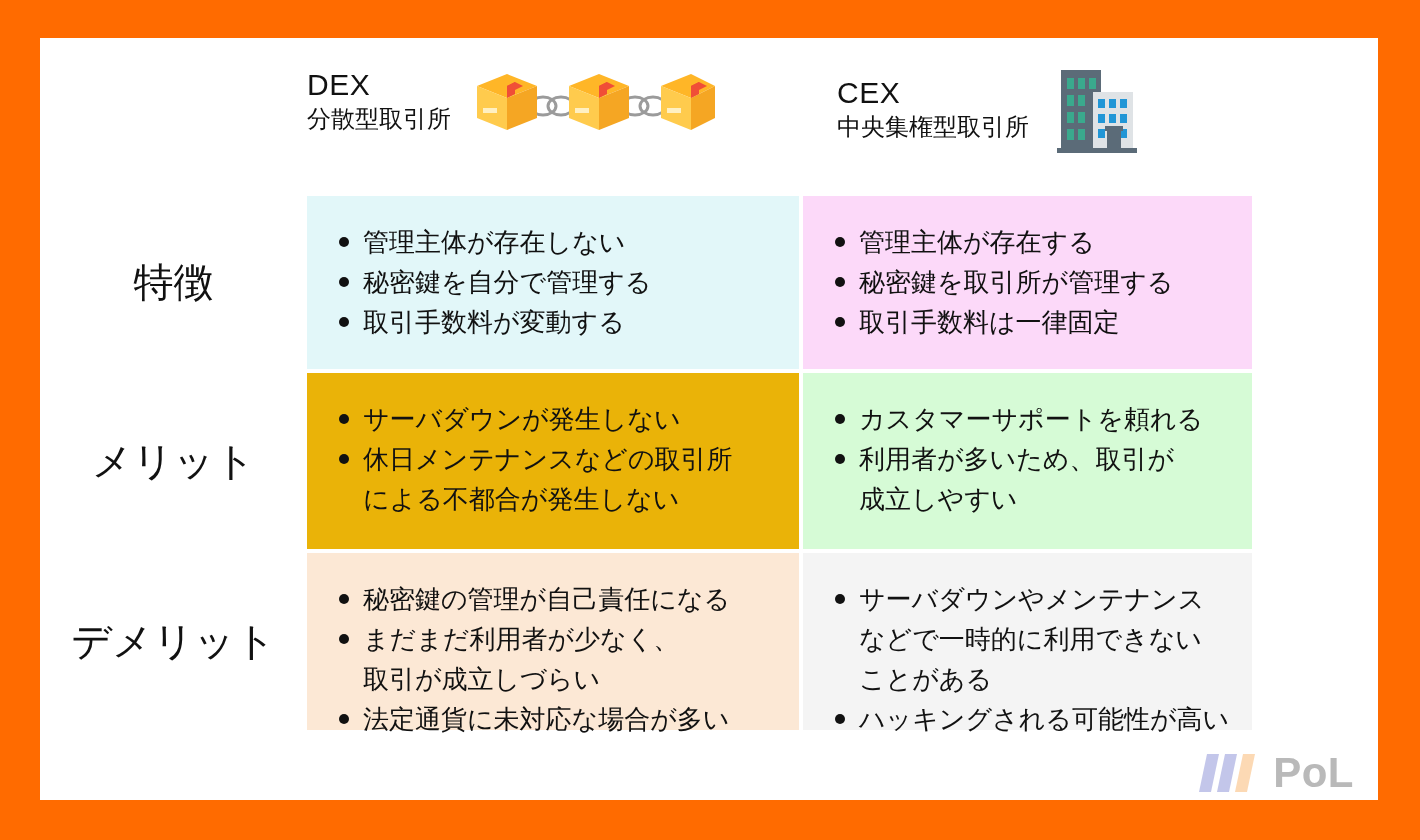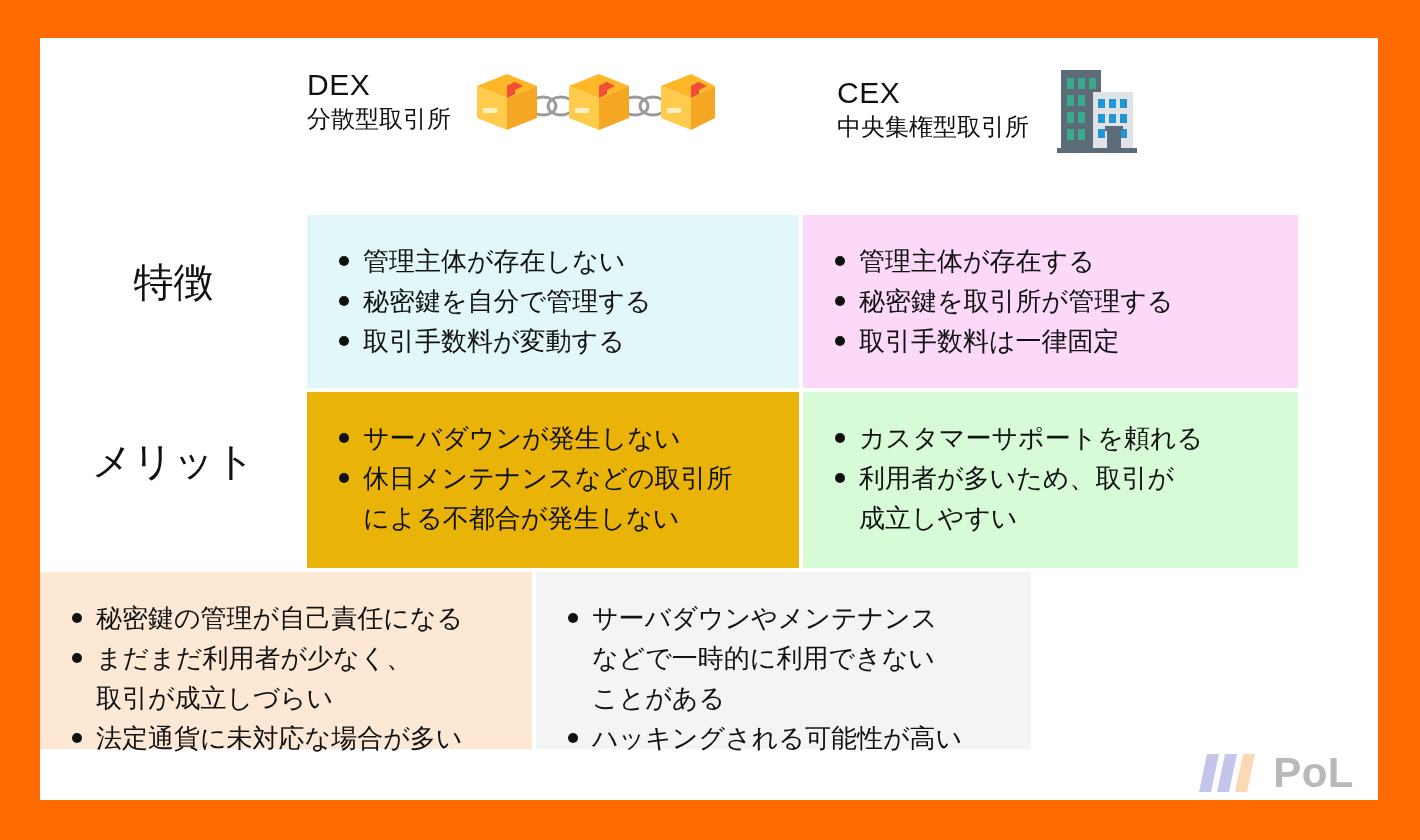--- a/index.html
+++ b/index.html
@@ -106,25 +106,24 @@
     font-size: 40px;
     color: #111111;
     white-space: nowrap;
   }
 
   .cell {
     height: 100%;
     padding: 26px 10px 10px 26px;
     display: flex;
     align-items: flex-start;
-    margin-top: 19px;
   }
 
   .cell-dex { width: 492px; margin-right: 4px; }
-  .cell-cex { width: 495px; }
+  .cell-cex { width: 449px; }
 
   .bullets {
     list-style: none;
     margin: 0;
     padding: 0;
   }
 
   .bullets li {
     position: relative;
     padding-left: 30px;
@@ -291,20 +290,21 @@
         <div class="cell cell-cex" style="background:#d6fbd6">
           <ul class="bullets">
             <li>カスタマーサポートを頼れる</li>
             <li>利用者が多いため、取引が
 成立しやすい</li>
           </ul>
         </div>
       </div>
 
       <div id="row-2" class="table-row">
+        <div class="row-label">デメリット</div>
         <div class="cell cell-dex" style="background:#fce8d5">
           <ul class="bullets">
             <li>秘密鍵の管理が自己責任になる</li>
             <li>まだまだ利用者が少なく、
 取引が成立しづらい</li>
             <li>法定通貨に未対応な場合が多い</li>
           </ul>
         </div>
         <div class="cell cell-cex" style="background:#f4f4f4">
           <ul class="bullets">

